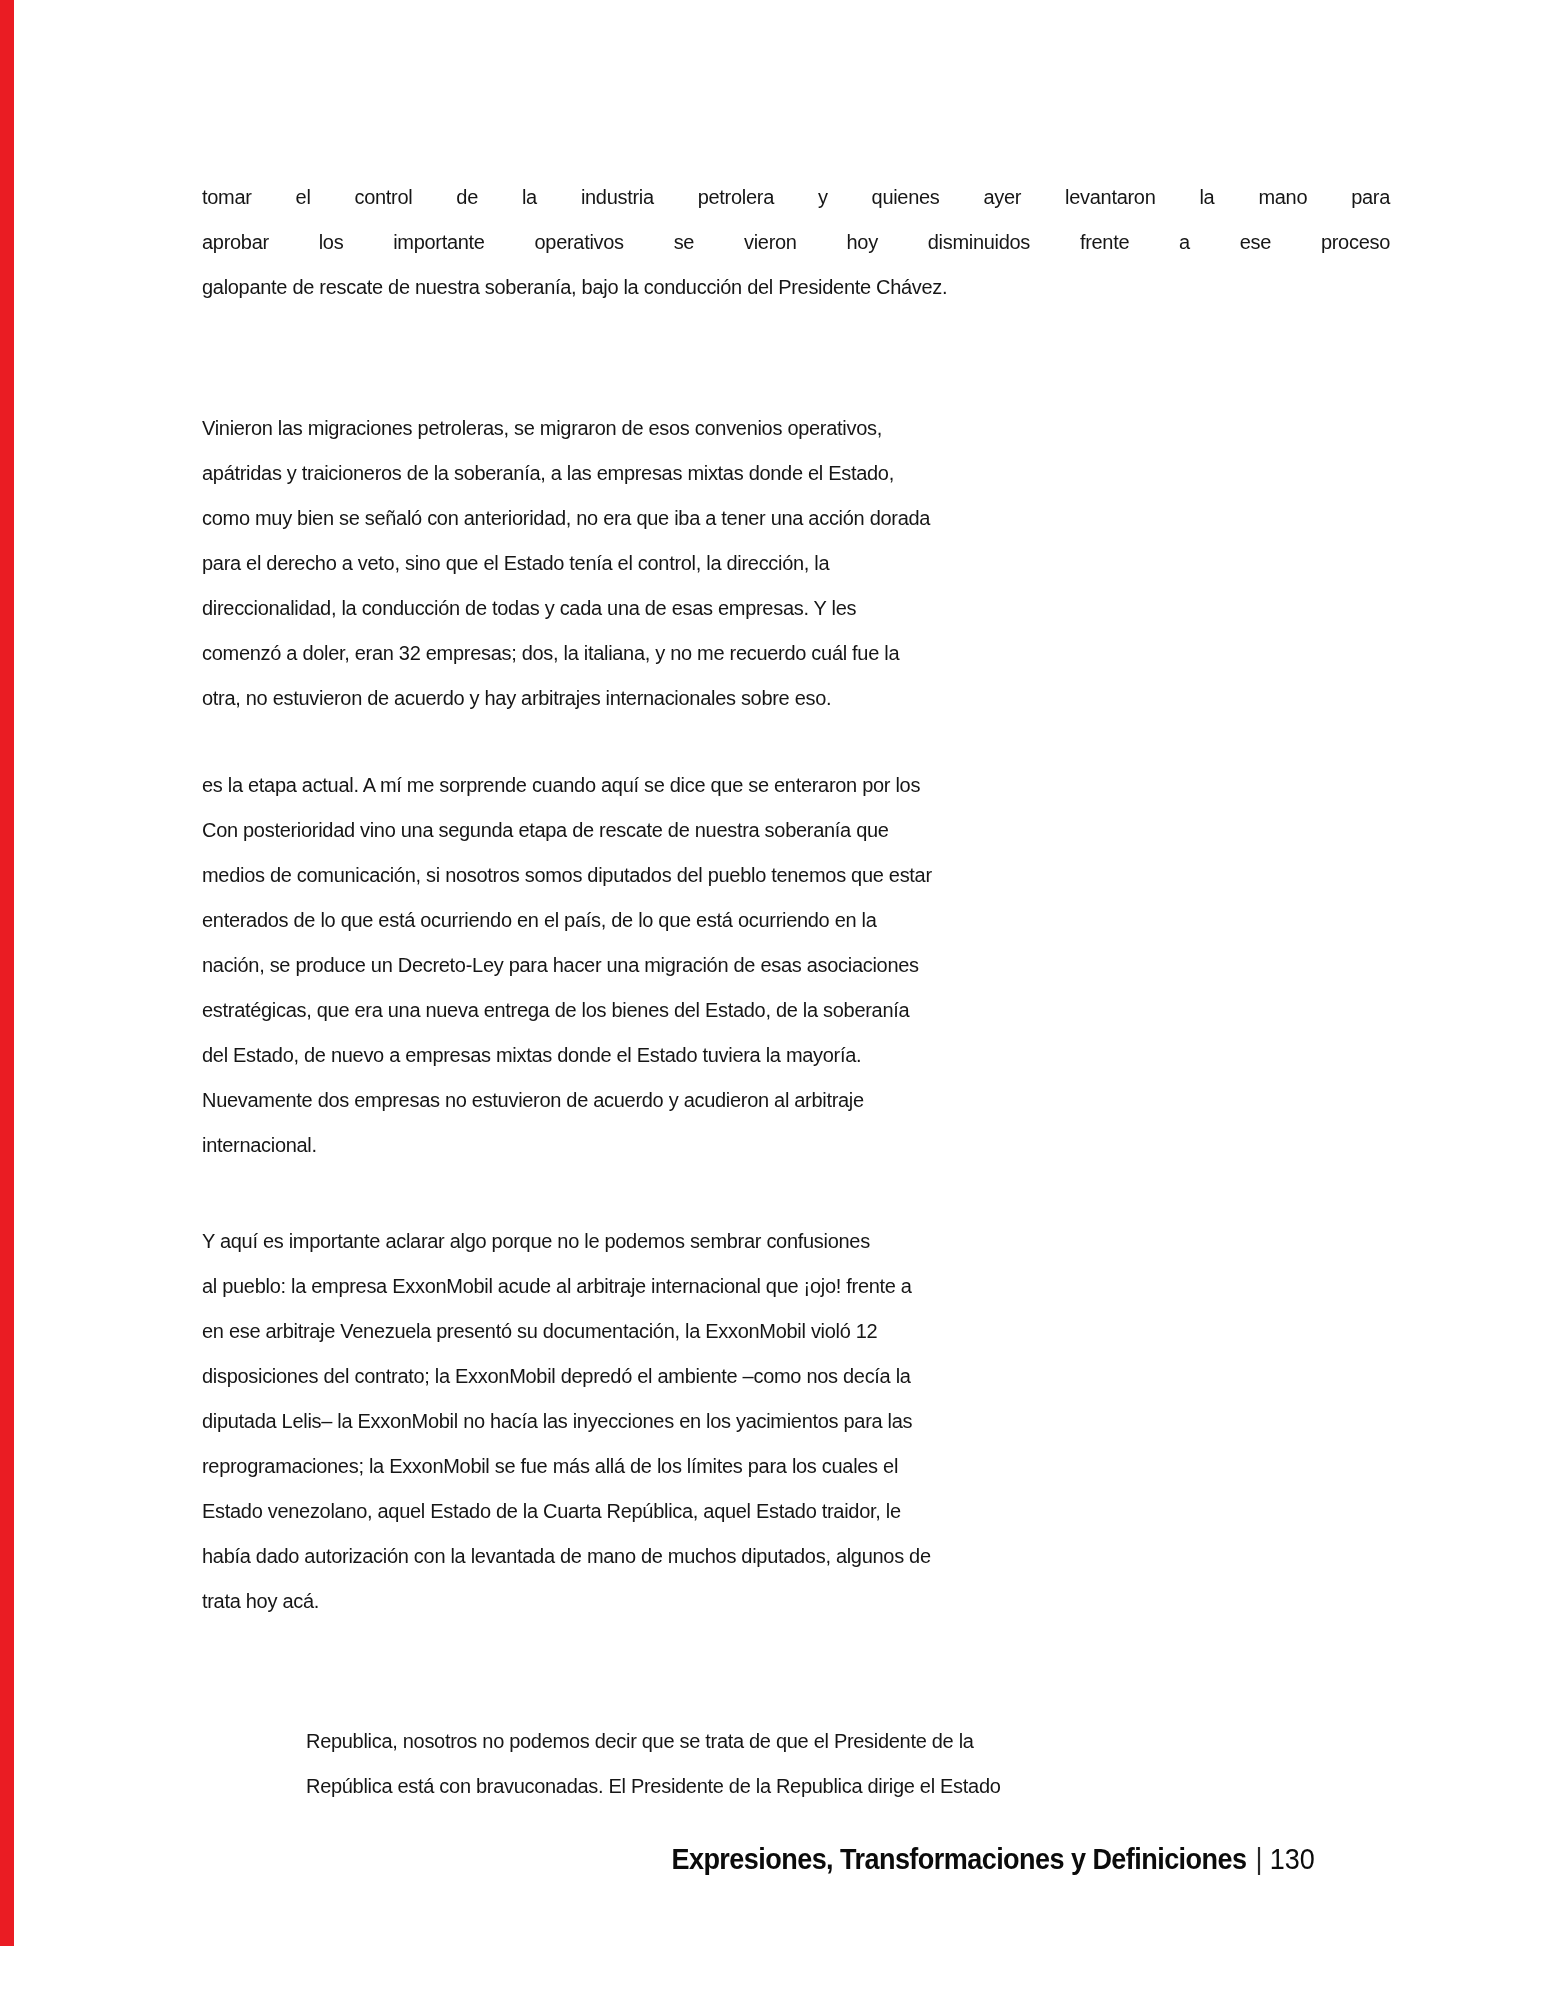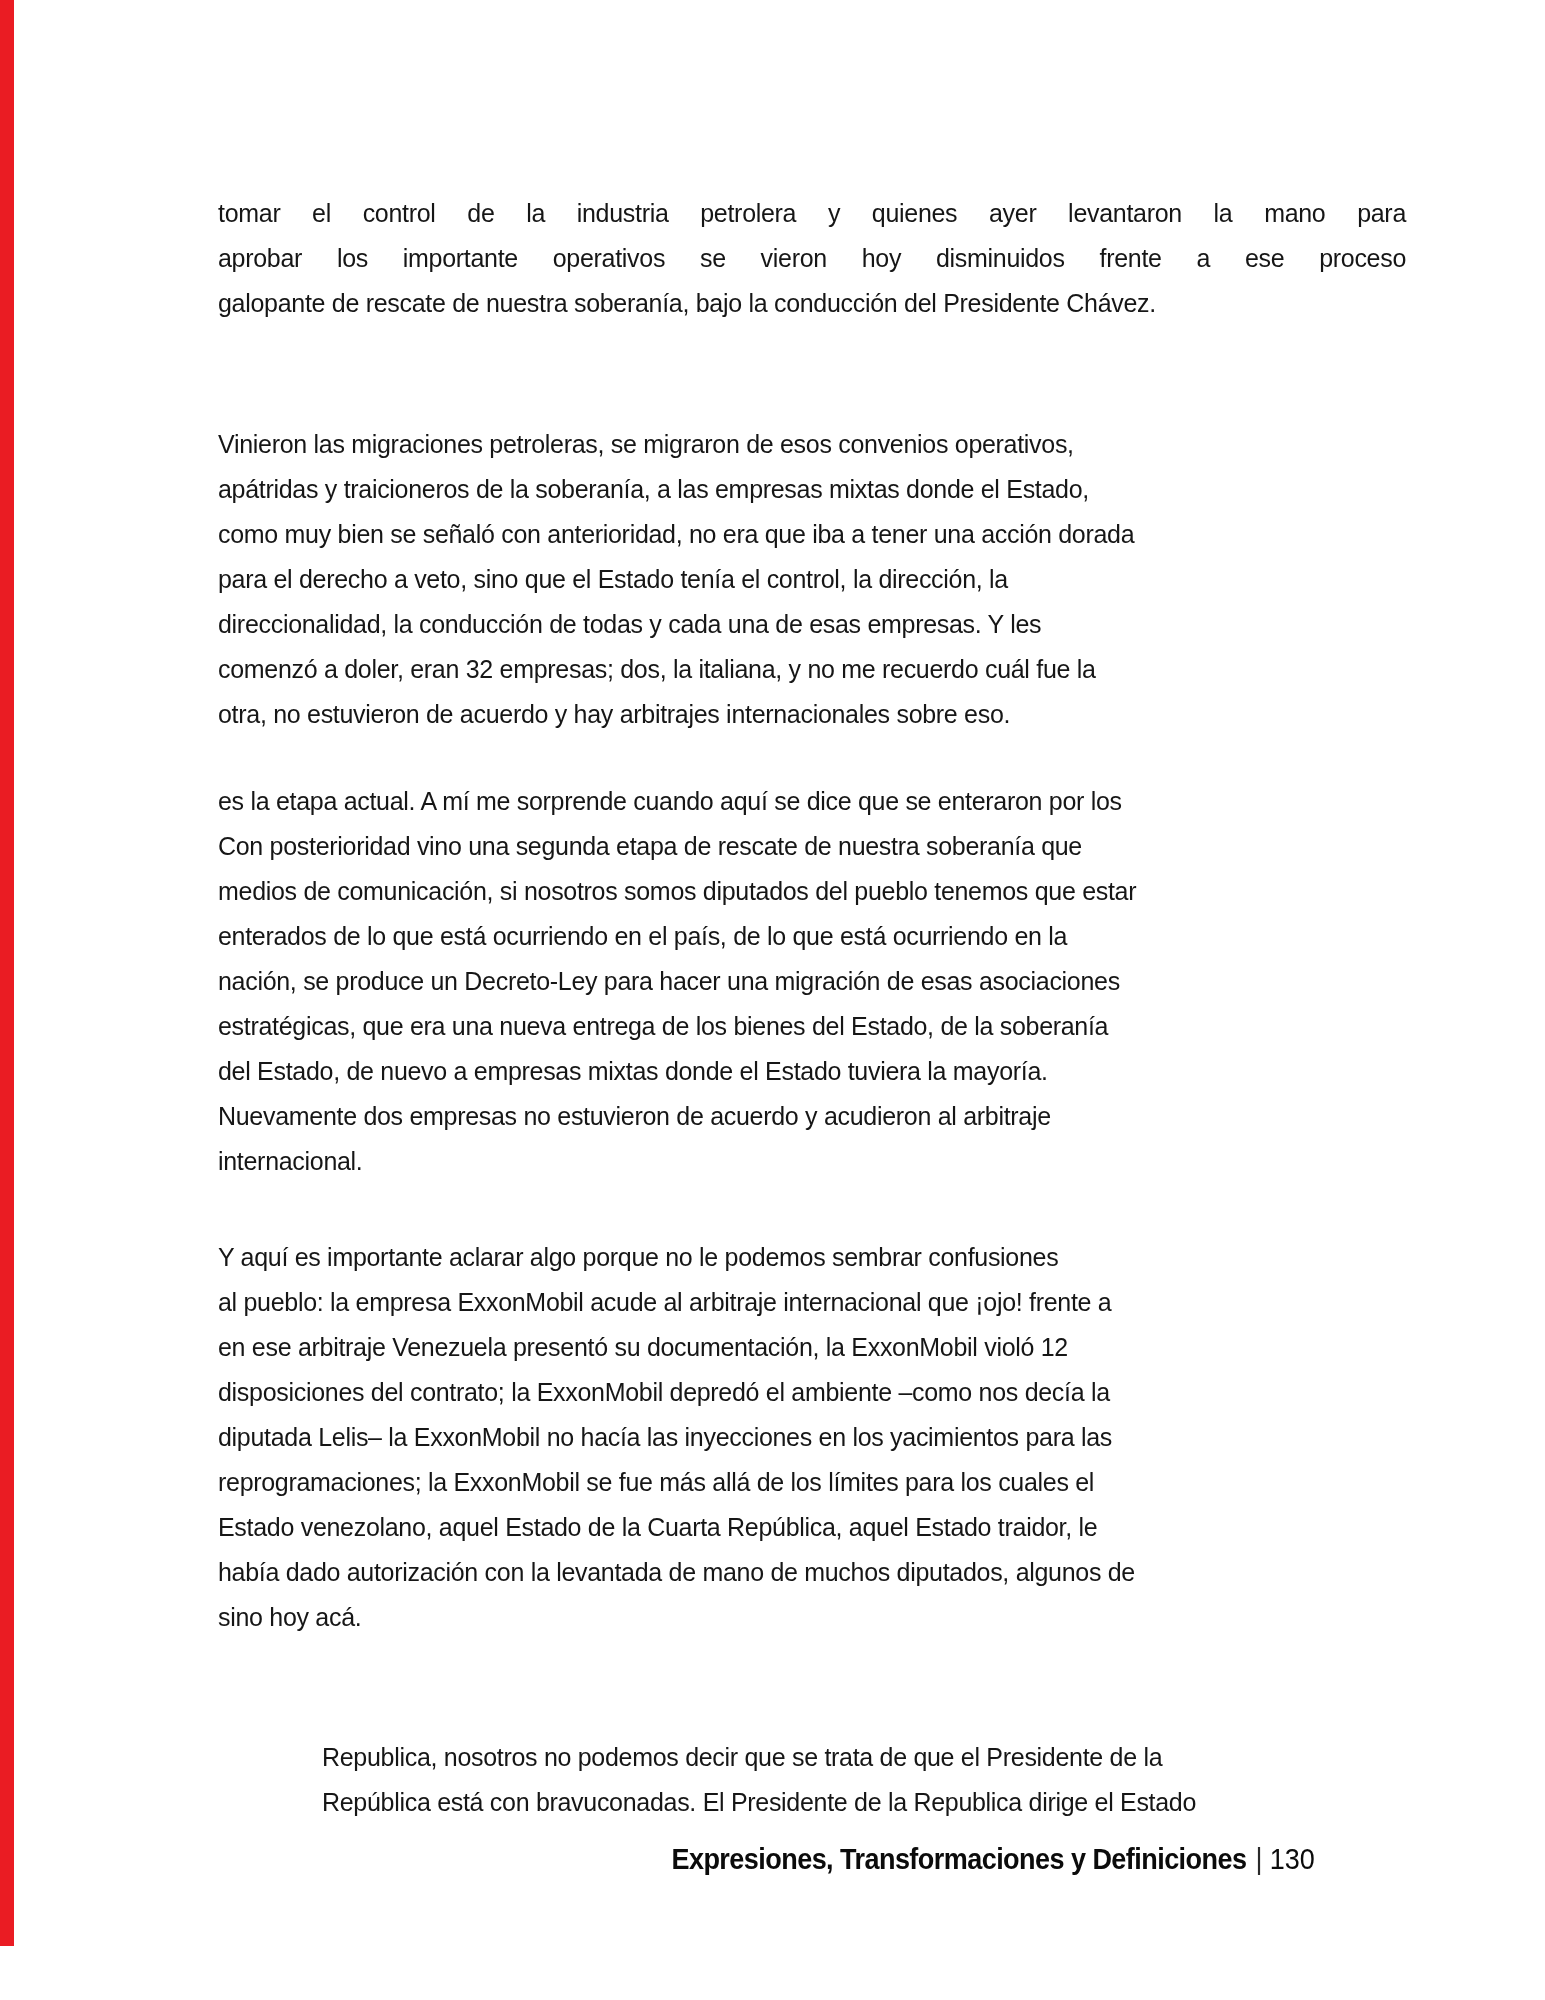--- a/index.html
+++ b/index.html
@@ -17,22 +17,22 @@
   }
   .accent-bar {
     position: absolute;
     left: 0; top: 0;
     width: 14px; height: 1946px;
   }
   .para {
     position: absolute;
     left: 202px;
     width: 1188px;
-    margin: 16px;
-    font-size: 25px;
+    margin: 0;
+    font-size: 20px;
     line-height: 45px;
     letter-spacing: -0.3px;
     color: #161616;
     font-weight: 400;
   }
   .para .line { display: block; white-space: nowrap; }
   .para .jline {
     display: block;
     white-space: normal;
     text-align: justify;
@@ -92,21 +92,21 @@
       </p>
       <p class="para" id="p4">
         <span class="line">Y aquí es importante aclarar algo porque no le podemos sembrar confusiones</span>
         <span class="line">al pueblo: la empresa ExxonMobil acude al arbitraje internacional que ¡ojo! frente a</span>
         <span class="line">en ese arbitraje Venezuela presentó su documentación, la ExxonMobil violó 12</span>
         <span class="line">disposiciones del contrato; la ExxonMobil depredó el ambiente –como nos decía la</span>
         <span class="line">diputada Lelis– la ExxonMobil no hacía las inyecciones en los yacimientos para las</span>
         <span class="line">reprogramaciones; la ExxonMobil se fue más allá de los límites para los cuales el</span>
         <span class="line">Estado venezolano, aquel Estado de la Cuarta República, aquel Estado traidor, le</span>
         <span class="line">había dado autorización con la levantada de mano de muchos diputados, algunos de</span>
-        <span class="line">sino hoy acá.</span>
+        <span class="line">trata hoy acá.</span>
       </p>
       <p class="para" id="p5">
         <span class="line">Republica, nosotros no podemos decir que se trata de que el Presidente de la</span>
         <span class="line">República está con bravuconadas. El Presidente de la Republica dirige el Estado</span>
       </p>
     </main>
 
   <footer class="footer">
     <span class="footer-title">Expresiones, Transformaciones y Definiciones</span><span class="footer-sep">|</span><span class="footer-page">130</span>
   </footer>

